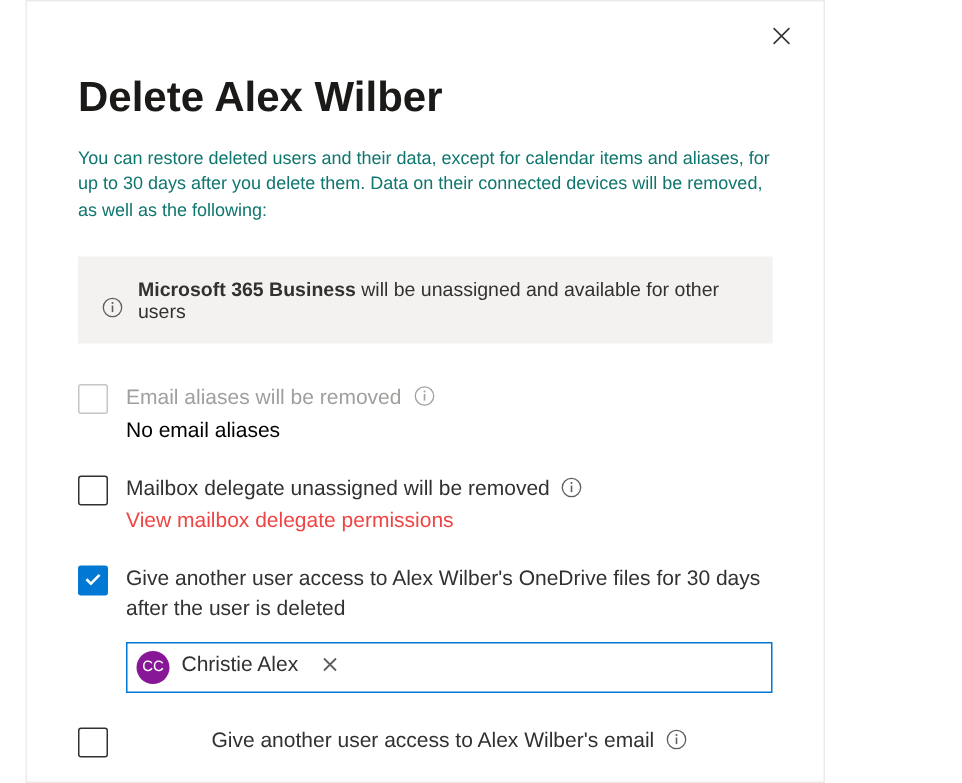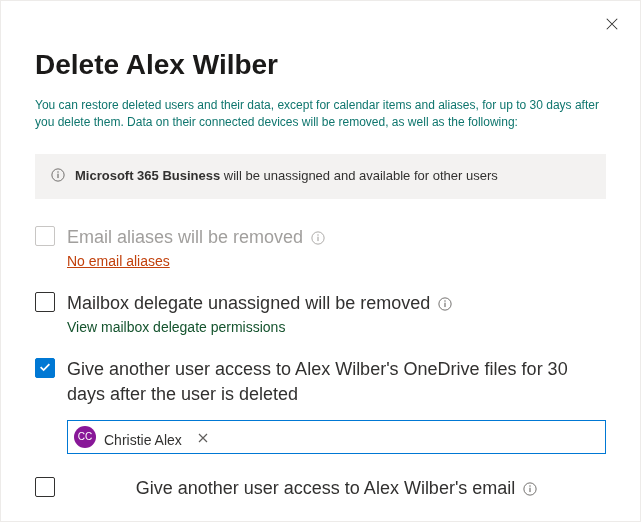--- a/index.html
+++ b/index.html
@@ -4,26 +4,27 @@
 <style>
   * { box-sizing: border-box; }
   body {
     margin: 0;
     font-family: "Segoe UI", -apple-system, BlinkMacSystemFont, sans-serif;
     font-size: 14px;
     color: #323130;
     background: #fff;
   }
   .panel {
-    width: 641px;
+    width: 533px;
     height: 522px;
     border: 1px solid #edebe9;
     padding: 18px 34px 0 34px;
     position: relative;
     overflow: hidden;
+    margin-left: 17px;
   }
   .close-btn {
     position: absolute;
     top: 12px;
     right: 16px;
     width: 24px;
     height: 24px;
     border: none;
     background: transparent;
     cursor: pointer;
@@ -42,21 +43,21 @@
   .intro {
     font-size: 12px;
     line-height: 1.45;
     color: #0f766e;
     margin: 0 0 22px 0;
   }
   .notice {
     background: #f3f2f1;
     padding: 14px 16px;
     display: flex;
-    align-items: flex-start;
+    align-items: flex-end;
     gap: 10px;
     margin-bottom: 26px;
     font-size: 13px;
   }
   .notice svg { width: 14px; height: 14px; flex-shrink: 0; }
   .notice strong { font-weight: 600; }
   .option-row {
     display: flex;
     align-items: flex-start;
     gap: 12px;
@@ -83,59 +84,58 @@
   .checkbox.checked {
     background: #0078d4;
     border-color: #0078d4;
   }
   .checkbox.checked svg { width: 14px; height: 14px; }
   .option-content {
     flex: 1;
     min-width: 0;
   }
   .option-label {
-    font-size: 18px;
+    font-size: 14px;
     line-height: 1.4;
     display: inline;
   }
   .option-label.disabled { color: #a19f9d; }
   .info-icon {
     display: inline-flex;
     vertical-align: middle;
     margin-left: 4px;
     position: relative;
     top: -1px;
   }
   .info-icon svg { width: 14px; height: 14px; }
   .sub-text {
     font-size: 14px;
-    color: #c2410c;
+    color: #000000;
     margin-top: 3px;
-    text-decoration: underline;
   }
   .link-like {
-    color: #14532d;
+    color: #ef4444;
     cursor: pointer;
     display: block;
     margin-top: 3px;
     font-size: 14px;
   }
   .user-picker {
     border: 1px solid #0078d4;
     padding: 5px 6px;
     margin-top: 12px;
     display: flex;
     align-items: center;
     gap: 0;
     height: 34px;
     width: 100%;
   }
   .user-chip {
     display: inline-flex;
-    align-items: flex-end;
+    align-items: flex-start;
     gap: 8px;
     font-size: 14px;
   }
   .avatar {
     width: 22px;
     height: 22px;
     border-radius: 50%;
     background: #881798;
     color: #fff;
     font-size: 10px;

